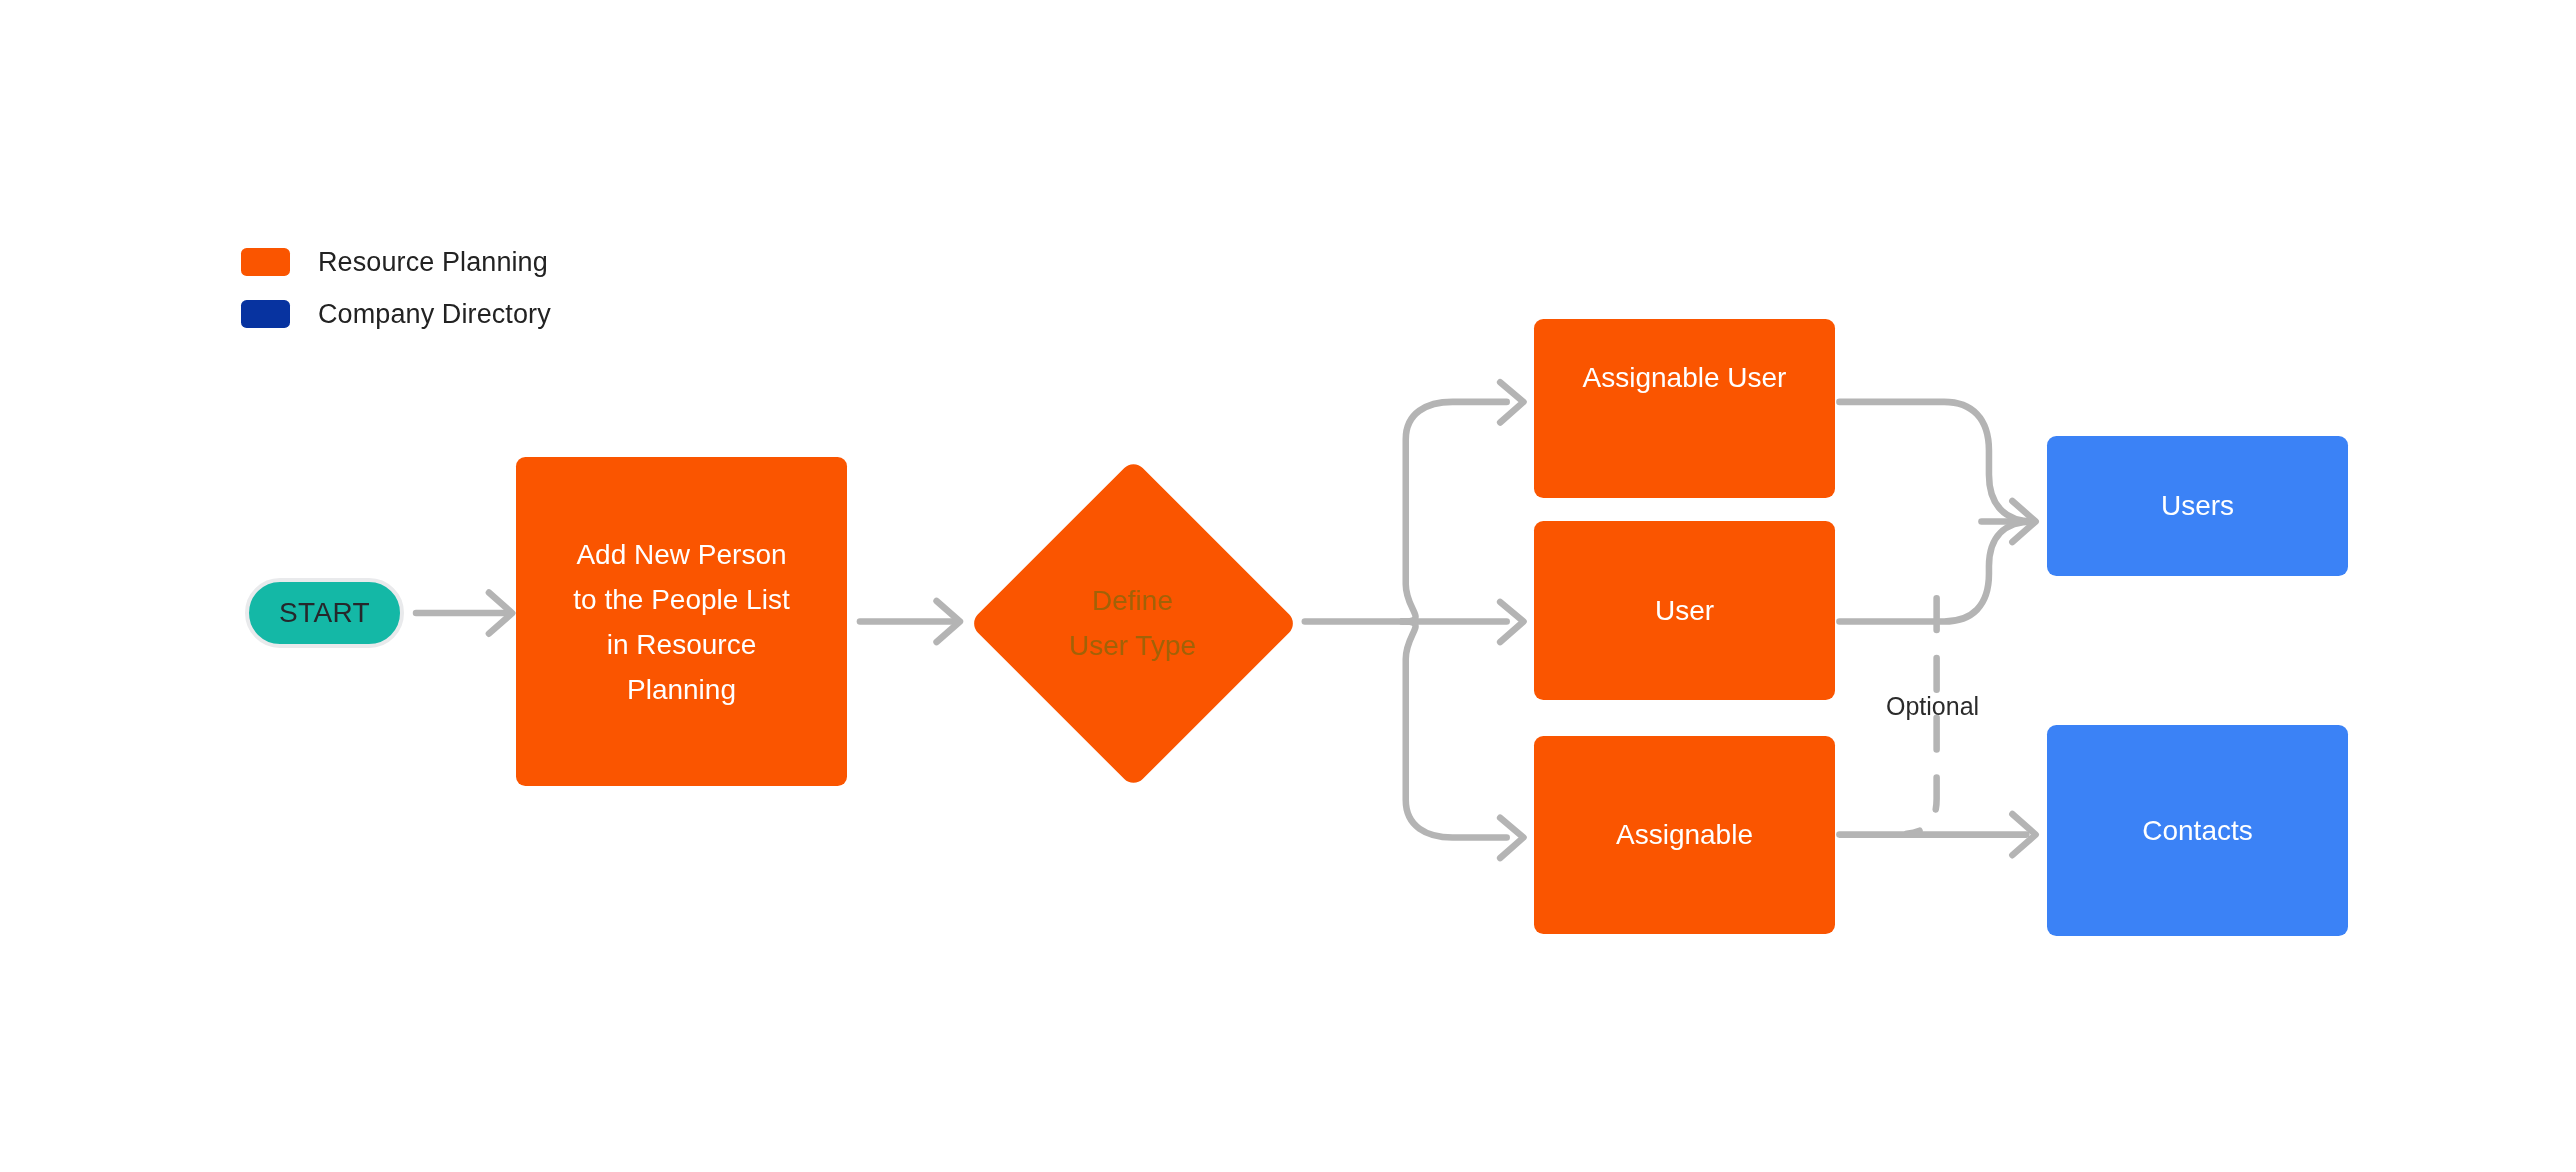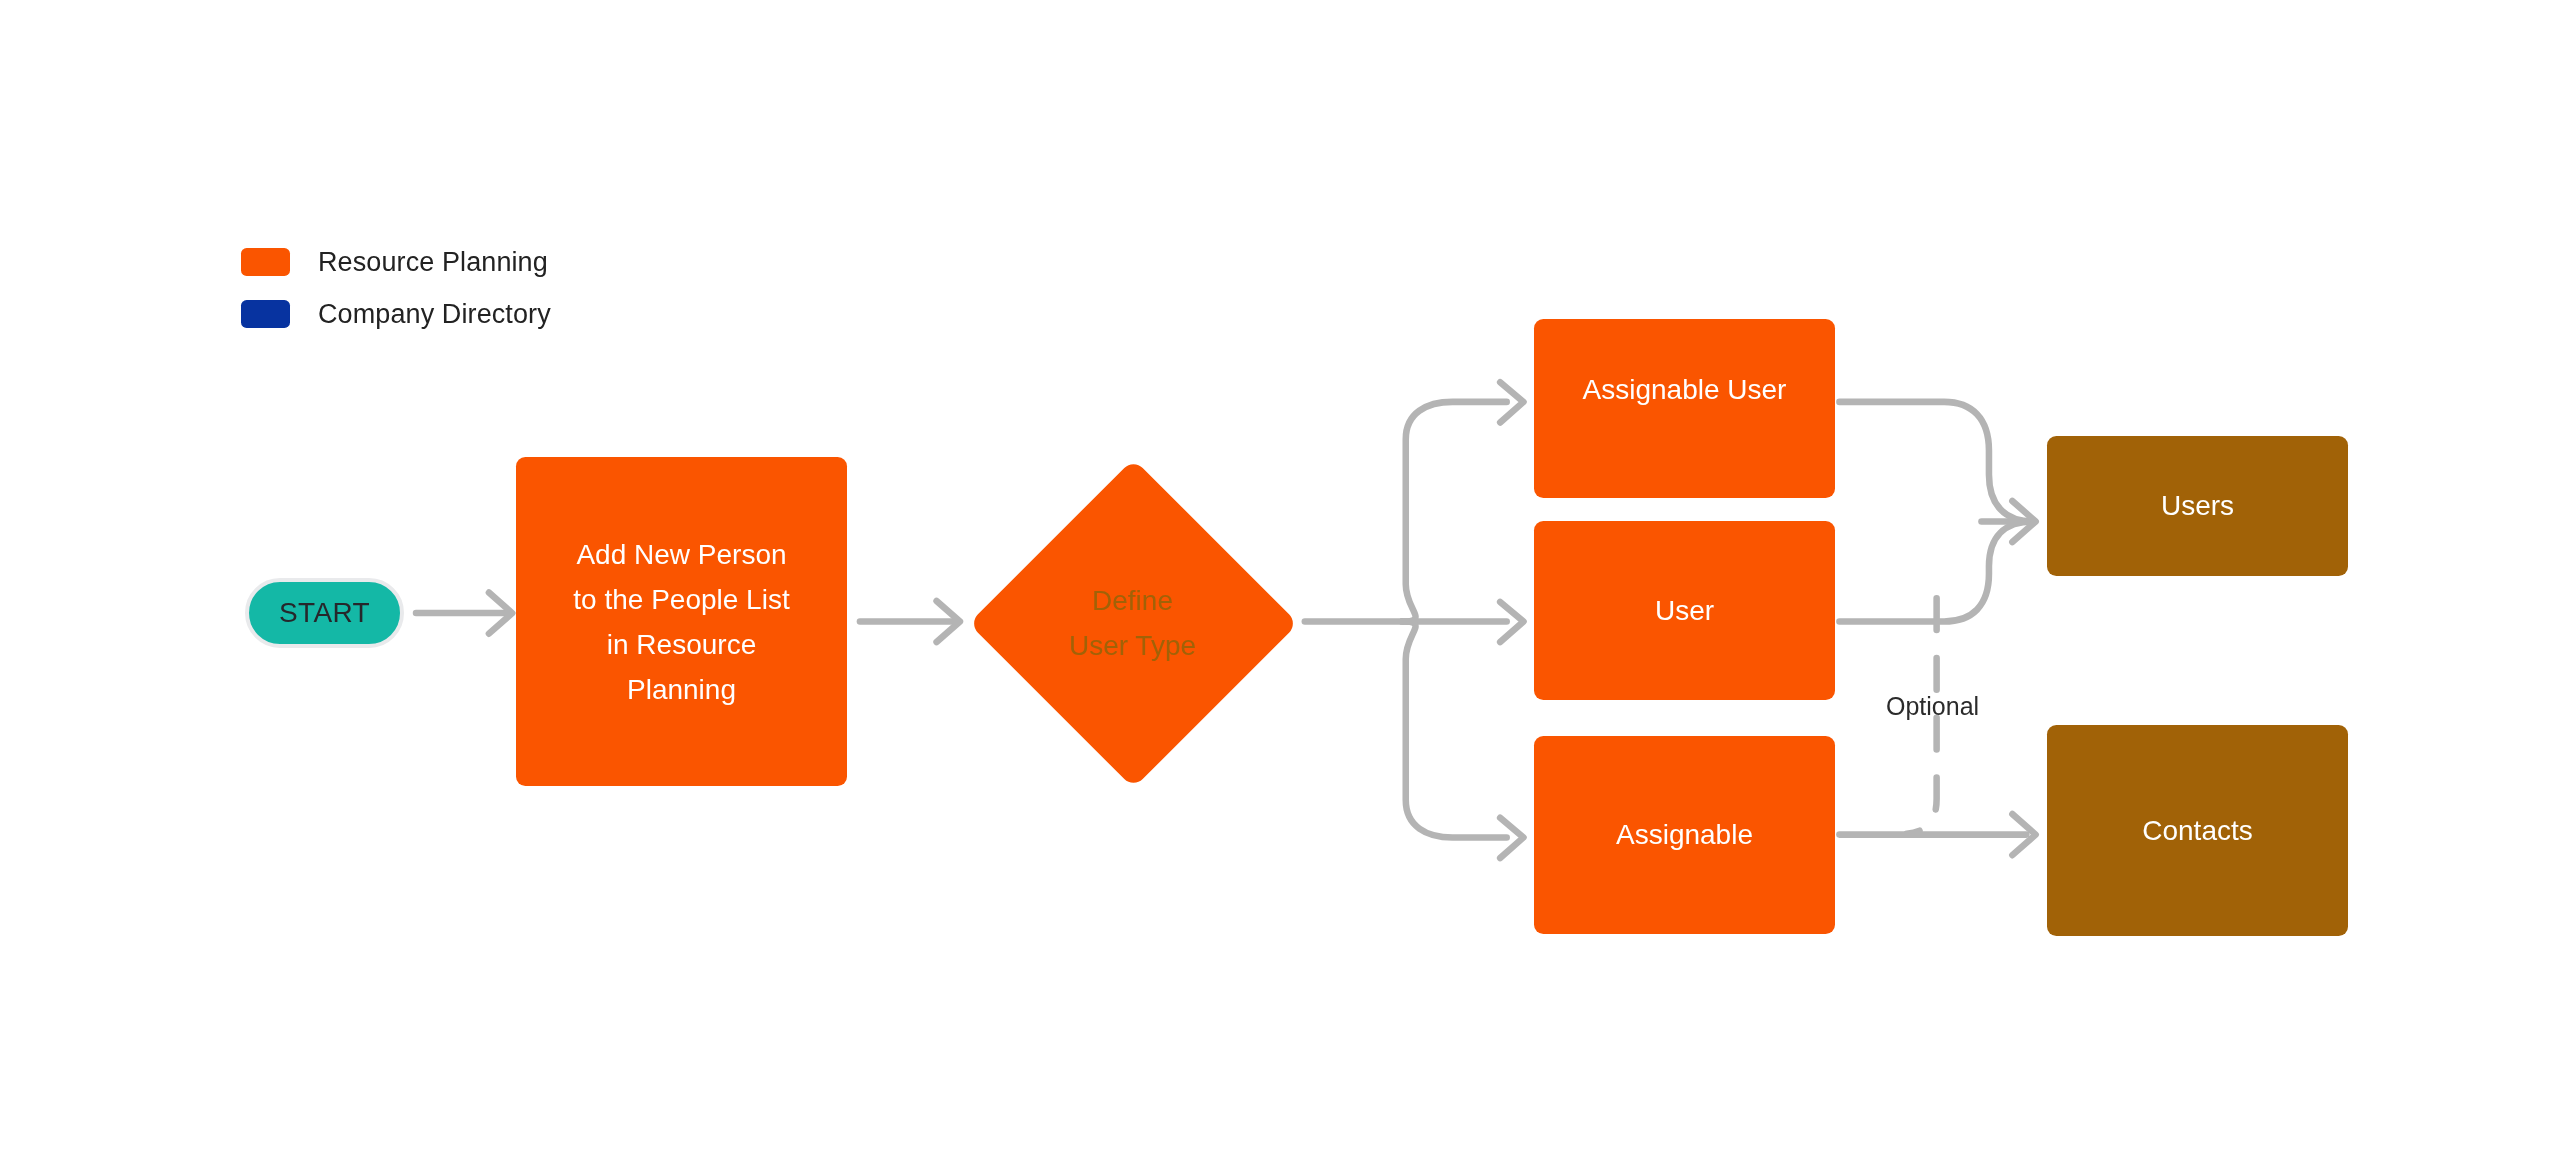--- a/index.html
+++ b/index.html
@@ -118,39 +118,39 @@
     line-height: 45px;
   }
 
   .box-assignable-user {
     left: 1534px;
     top: 319px;
     width: 301px;
     height: 179px;
     font-size: 28px;
     align-items: flex-start;
-    padding-top: 55px;
+    padding-top: 43px;
   }
   .box-user {
     left: 1534px;
     top: 521px;
     width: 301px;
     height: 179px;
     font-size: 28px;
   }
   .box-assignable {
     left: 1534px;
     top: 736px;
     width: 301px;
     height: 198px;
     font-size: 28px;
   }
 
   .dest-box {
-    background: #a16207;
+    background: #3b82f6;
     border-radius: 9.3px;
     color: #ffffff;
     font-size: 28px;
   }
   .box-users {
     left: 2047px;
     top: 436px;
     width: 301px;
     height: 140px;
   }

